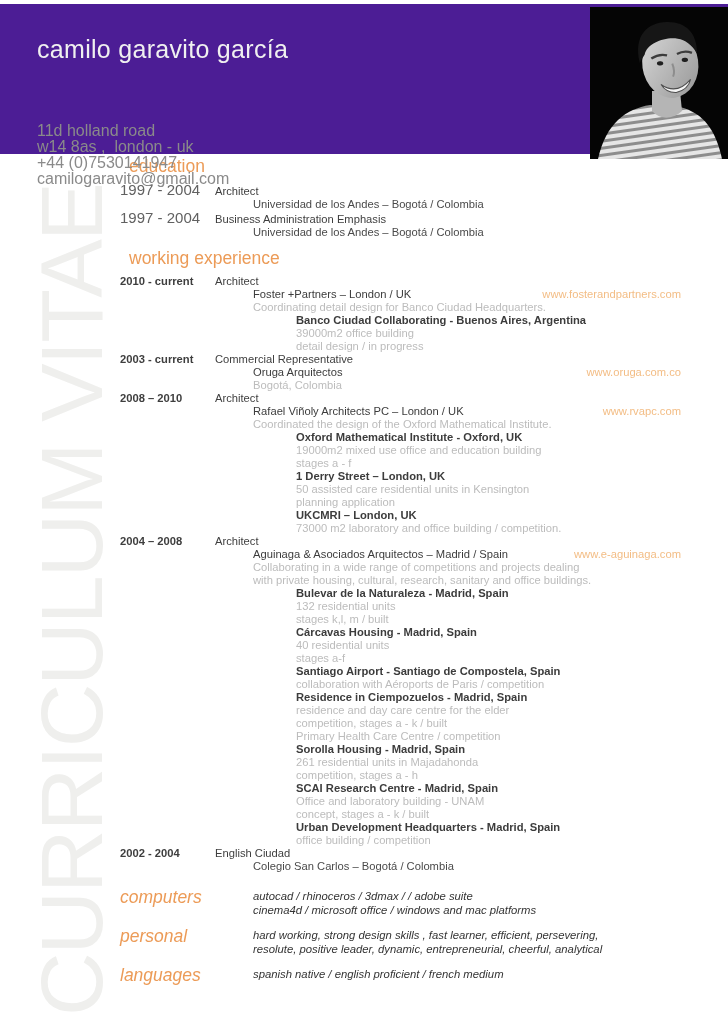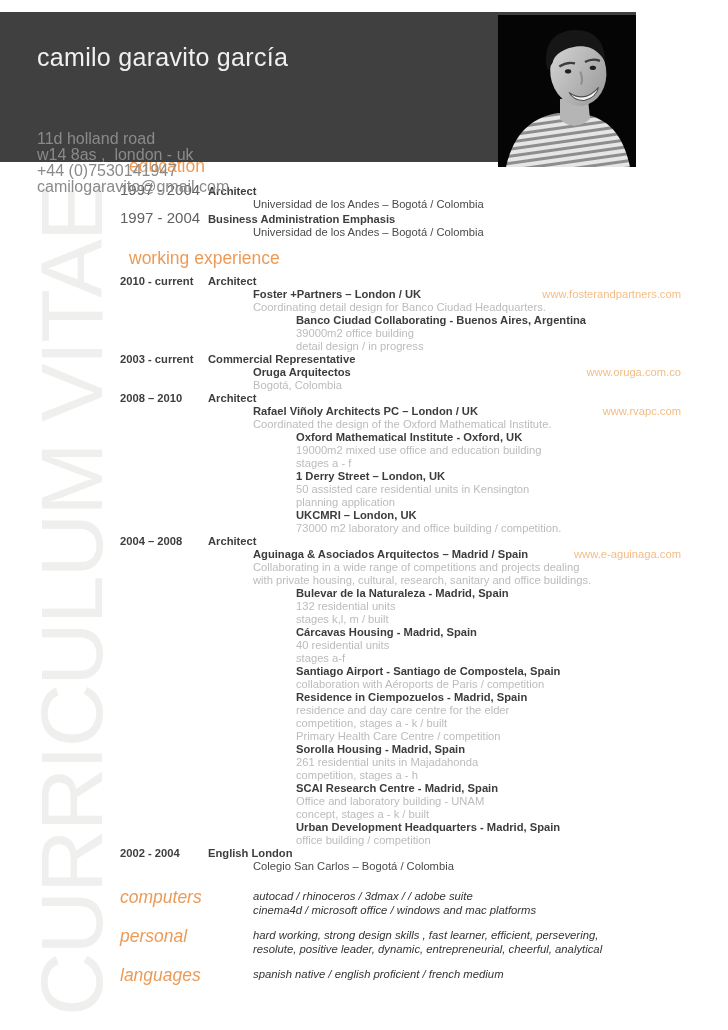--- a/index.html
+++ b/index.html
@@ -3,41 +3,41 @@
 <meta charset="utf-8">
 <title>cv</title>
 <style>
   html,body{margin:0;padding:0;}
   body{
     width:728px;height:1030px;position:relative;overflow:hidden;
     background:#ffffff;font-family:"Liberation Sans",sans-serif;
     -webkit-font-smoothing:antialiased;
   }
   
-  .header{position:absolute;left:0;top:12px;width:636px;height:150px;background:#404040;z-index:3;}
+  .header{position:absolute;left:0;top:4px;width:728px;height:150px;background:#4c1d95;z-index:3;}
   .name{position:absolute;left:37px;top:31px;font-size:25px;font-weight:normal;color:#f0f0f0;letter-spacing:.3px;}
   .addr{position:absolute;left:37px;top:71px;font-size:16px;line-height:16px;color:#8a8a8a;white-space:pre-wrap;}
   .photo{position:absolute;right:0;top:3px;width:138px;height:152px;}
   
   .watermark{
     position:absolute;left:28px;top:1016px;z-index:1;
     transform:rotate(-90deg);transform-origin:0 0;
     font-size:88px;letter-spacing:-2px;color:#efefed;white-space:nowrap;line-height:1;
   }
   
   .content{position:absolute;left:120px;top:156px;width:573px;z-index:2;font-size:11.2px;color:#3e3e3e;}
   .section-title{font-size:17.5px;font-weight:normal;color:#ec9b57;margin:0 0 6px 9px;}
   .xp-head{margin-top:9px;}
   .lh{line-height:13px;}
   .date-col{display:inline-block;width:88px;font-weight:bold;color:#3e3e3e;}
   .edu .date-col{font-weight:normal;font-size:15px;color:#616161;}
-  .role{font-weight:bold;color:#3e3e3e;}
+  .role{font-weight:normal;color:#3e3e3e;margin-left:7px;}
   .school{padding-left:133px;color:#4a4a4a;}
   .company-line{position:relative;padding-left:133px;}
-  .company-name{font-weight:bold;color:#3c3c3c;}
+  .company-name{font-weight:normal;color:#3c3c3c;}
   .plain-line{padding-left:133px;color:#4a4a4a;}
   .url{position:absolute;right:12px;top:0;color:#f3bd85;}
   .note{padding-left:133px;color:#bcbcbc;}
   .project-name{padding-left:176px;font-weight:bold;color:#3c3c3c;}
   .project-detail{padding-left:176px;color:#bcbcbc;}
   
   .skills{margin-top:14px;}
   .skill-row{display:flex;align-items:flex-start;margin-bottom:9px;font-style:italic;}
   .skill-title{width:133px;flex:0 0 133px;font-size:17.5px;color:#ec9b57;}
   .skill-lines{padding-top:2px;font-size:11.3px;line-height:14px;color:#333333;}
@@ -258,21 +258,21 @@
               <div class="lh project-name">Urban Development Headquarters - Madrid, Spain</div>
               <div>
 
               <div class="lh project-detail">office building / competition</div>
             </div>
             </div>
         </div>
       </div>
       <div>
         <div class="lh">
-          <span class="date-col">2002 - 2004</span><span class="role">English London</span>
+          <span class="date-col">2002 - 2004</span><span class="role">English Ciudad</span>
         </div>
 
         <div class="lh plain-line">Colegio San Carlos – Bogotá / Colombia</div>
         <div>
           
         </div>
         <div>
           
         </div>
       </div>

